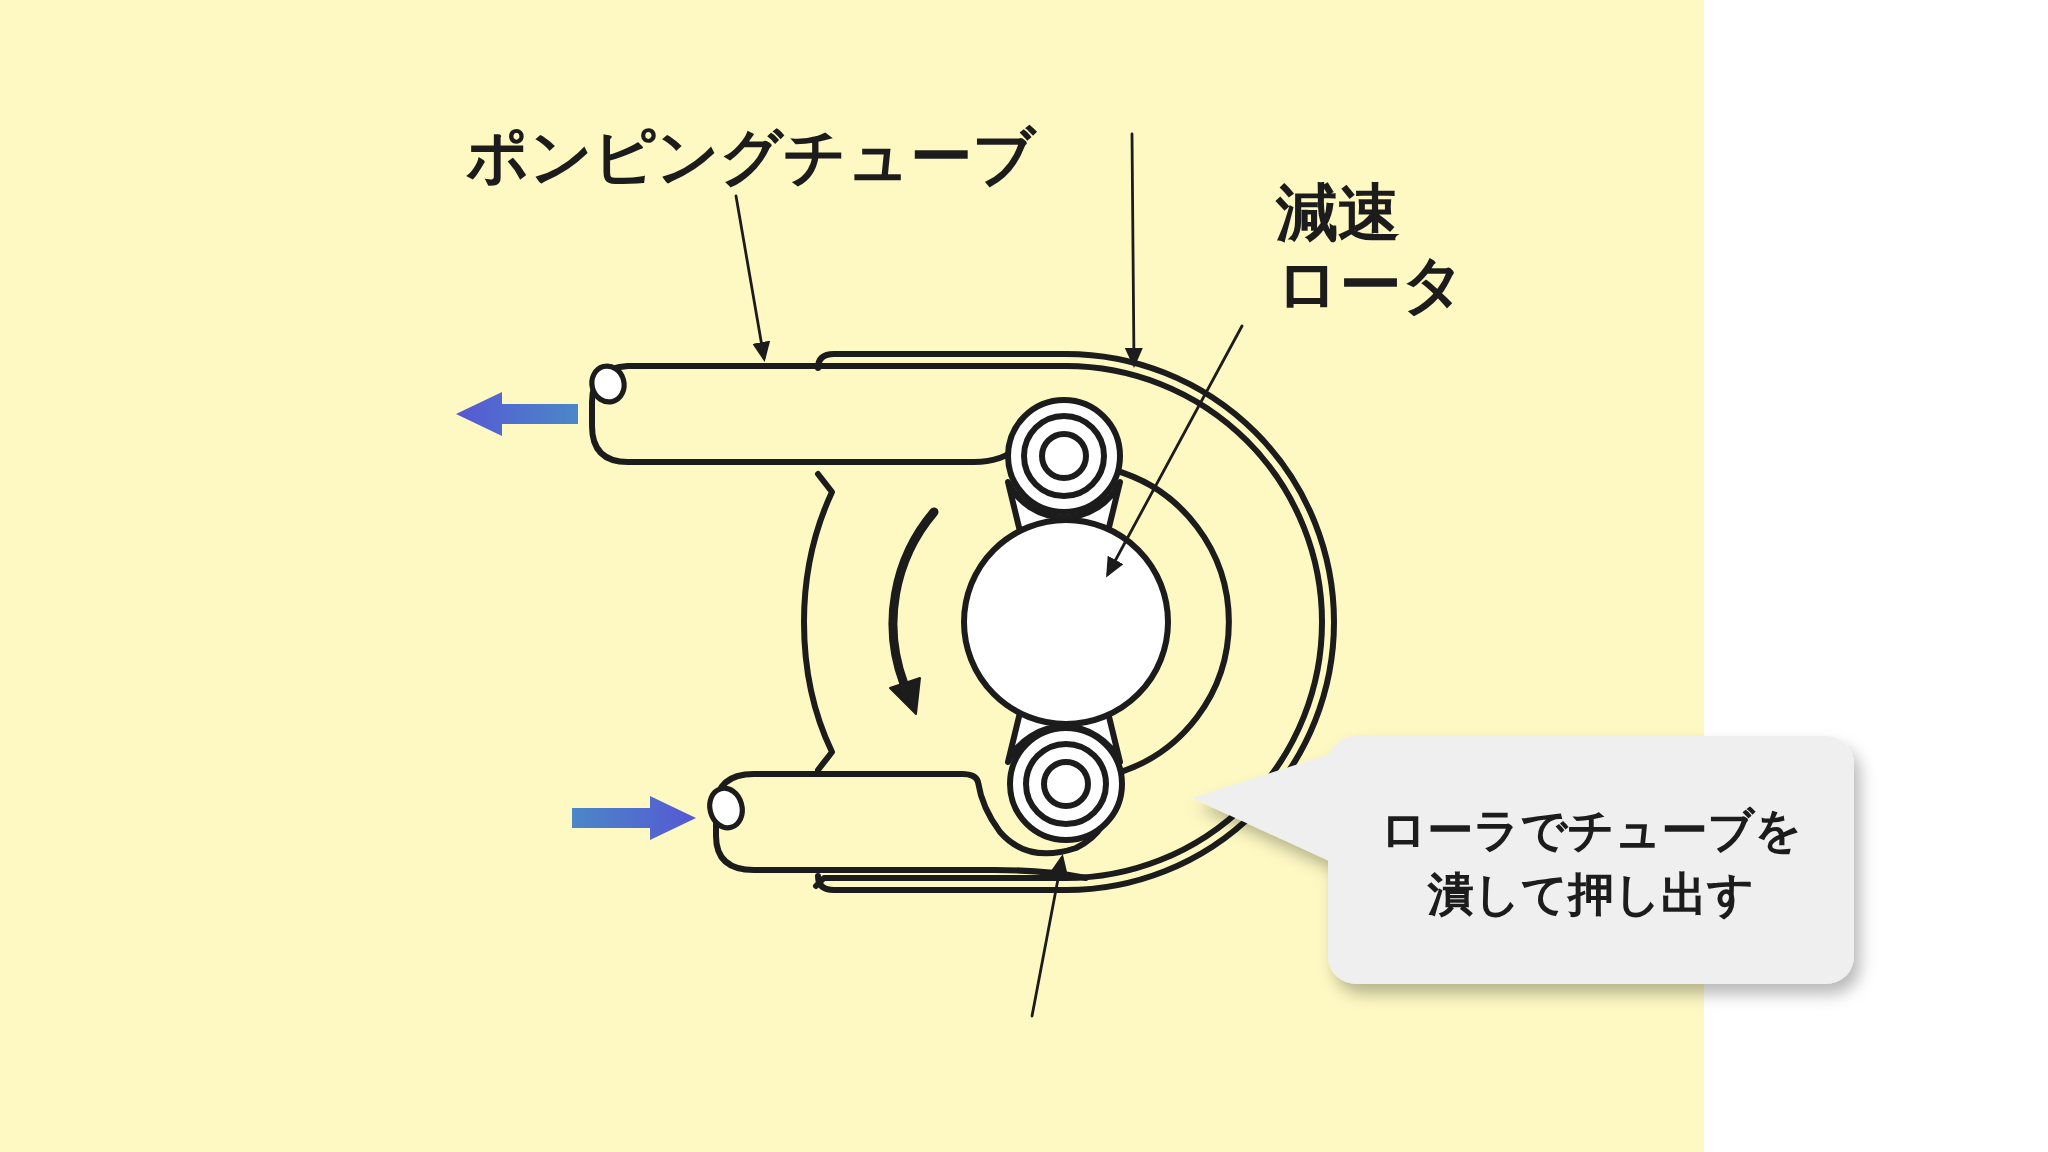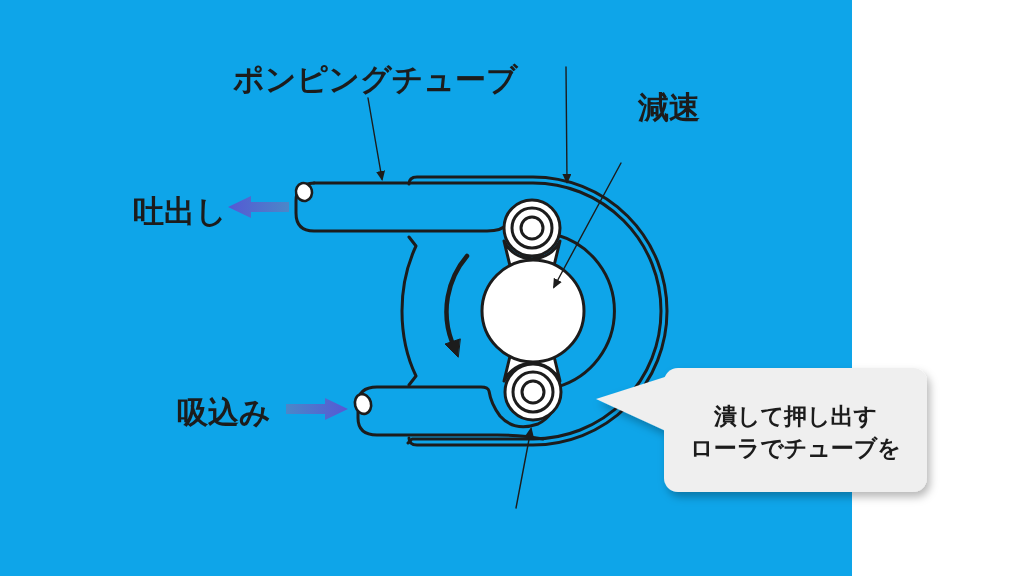--- a/index.html
+++ b/index.html
@@ -1,16 +1,16 @@
 <!DOCTYPE html>
 <html><head>
 <meta charset="utf-8">
 <style>
   html,body{margin:0;padding:0;width:1024px;height:576px;background:#ffffff;overflow:hidden;}
-  .canvas{position:relative;width:852px;height:576px;background:#0ea5e9;
+  .canvas{position:relative;width:852px;height:576px;background:#fef9c3;
           font-family:"DejaVu Sans","Liberation Sans",sans-serif;}
   .art{position:absolute;left:0;top:0;}
   .label{position:absolute;font-weight:bold;font-size:31px;color:#1c1c1c;
          letter-spacing:0px;white-space:nowrap;line-height:33px;}
   .label.two-line{line-height:36px;margin-left:33px;}
   .callout-text{position:absolute;left:664px;top:400px;width:263px;text-align:center;
                 font-weight:bold;font-size:23px;line-height:32px;color:#1c1c1c;}
 </style>
 </head>
 <body>
@@ -86,24 +86,23 @@
       <polygon points="596,399 668,376 668,432" fill="#efefef"></polygon>
       <rect x="664" y="368" width="263" height="124" rx="14" fill="#efefef"></rect>
     </g>
   </svg>
 
   <div class="label" style="left:233px;top:63px;">ポンピングチューブ</div>
 
 
   <div class="label two-line" style="left:605px;top:89px;">
     <div>減速</div>
+    <div>ロータ</div>
   </div>
 
-  <div class="label" style="left:133px;top:195px;">吐出し</div>
 
-  <div class="label" style="left:177px;top:396px;">吸込み</div>
 
 
   <div class="callout-text">
+    <div>ローラでチューブを</div>
     <div>潰して押し出す</div>
-    <div>ローラでチューブを</div>
   </div>
 </div>
 
 </body></html>

